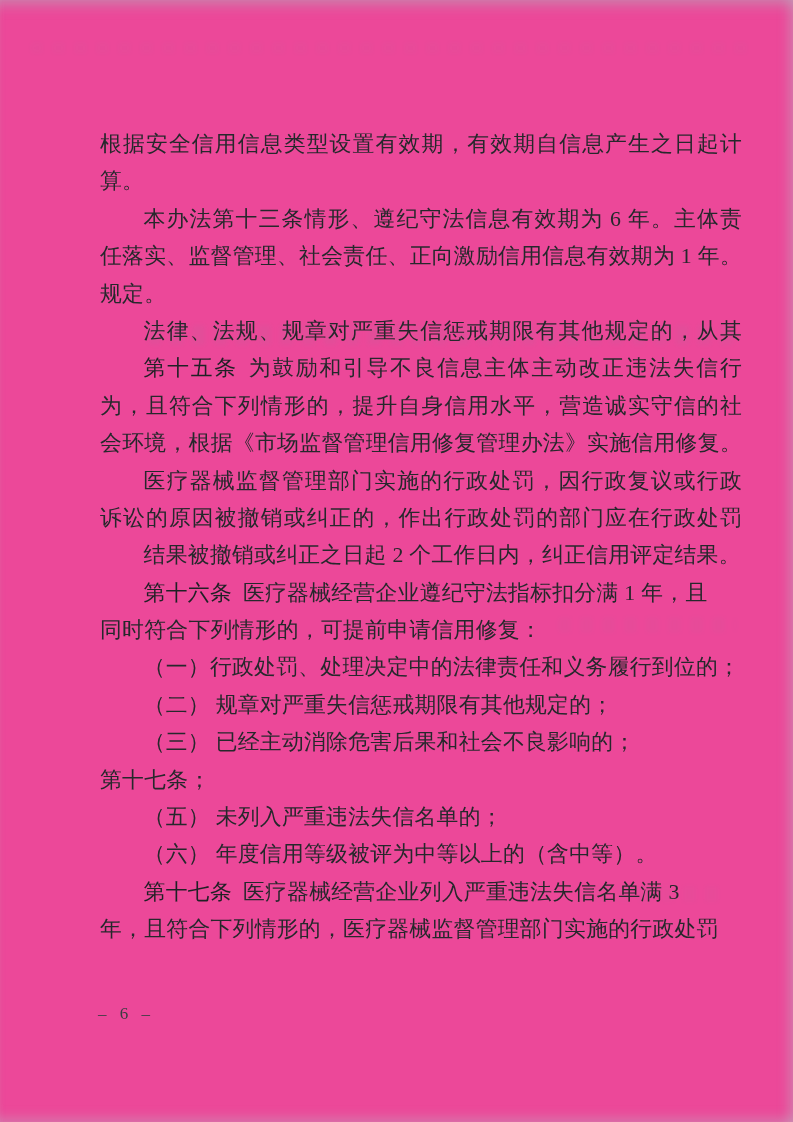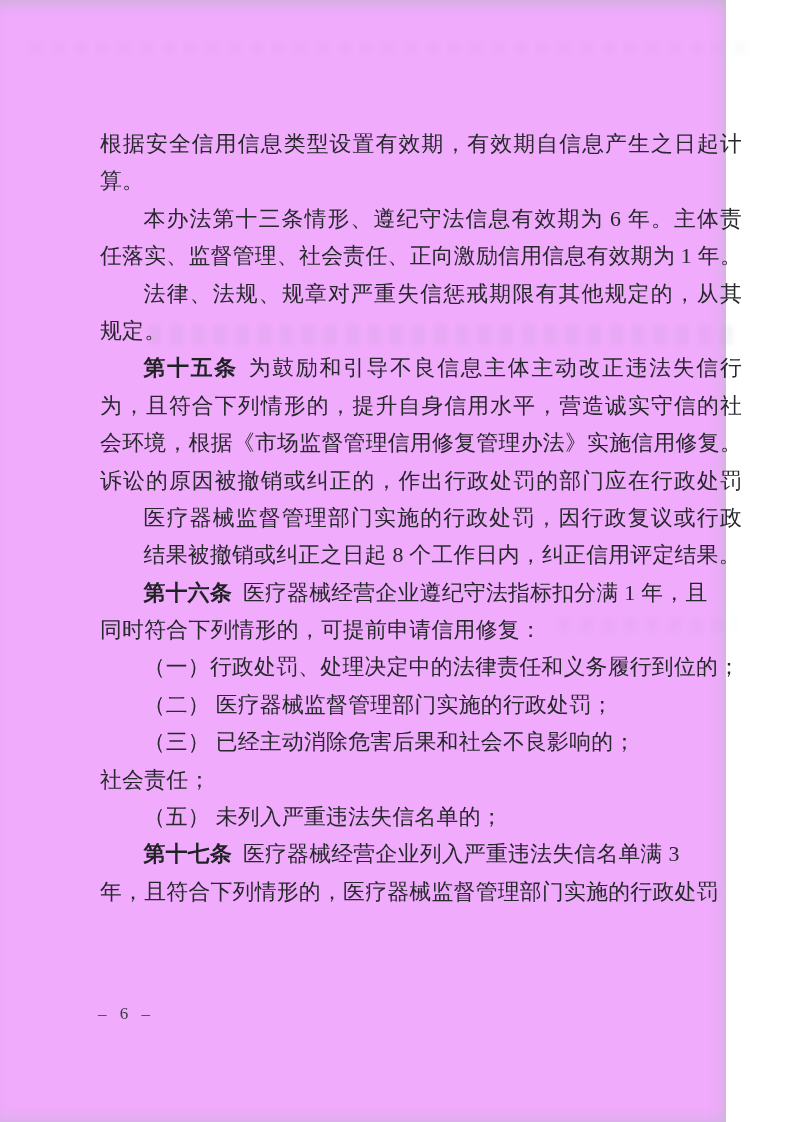--- a/index.html
+++ b/index.html
@@ -7,23 +7,23 @@
     padding: 0;
     width: 793px;
     height: 1122px;
     overflow: hidden;
     background: #ffffff;
     font-family: "Liberation Serif", "DejaVu Serif", serif;
   }
   .page {
     position: absolute;
     left: 0; top: 0;
-    width: 726px;
+    width: 793px;
     height: 1122px;
-    background: #f0abfc;
+    background: #ec4899;
     box-shadow:
       inset 0 16px 14px -12px rgba(176,182,192,.55),
       inset -14px 0 12px -10px rgba(183,188,198,.45),
       inset 0 -14px 12px -10px rgba(185,190,199,.40),
       inset 4px 0 10px -8px rgba(200,204,212,.30);
   }
   .text-block {
     position: absolute;
     left: 100px;
     top: 126px;
@@ -38,21 +38,21 @@
     white-space: nowrap;
   }
   .justify {
     text-align: justify;
     text-align-last: justify;
   }
   .indent {
     text-indent: 2em;
   }
   .head {
-    font-weight: 700;
+    font-weight: 400;
     color: #1f2125;
     margin-right: 0.5em;
   }
   .footer {
     position: absolute;
     left: 98px;
     top: 1004px;
     font-size: 17px;
     color: #3a3d42;
     word-spacing: 7px;
@@ -80,34 +80,35 @@
   <div class="ghost g2"></div>
   <div class="ghost g1"></div>
   <div class="ghost g3"></div>
   <div class="ghost g4"></div>
 
   <div class="text-block">
     <div class="line justify"><span>根据安全信用信息类型设置有效期，有效期自信息产生之日起计</span></div>
     <div class="line"><span>算。</span></div>
     <div class="line indent justify"><span>本办法第十三条情形、遵纪守法信息有效期为 6 年。主体责</span></div>
     <div class="line justify"><span>任落实、监督管理、社会责任、正向激励信用信息有效期为 1 年。</span></div>
+    <div class="line"><span>规定。</span></div>
     <div class="line indent justify"><span>法律、法规、规章对严重失信惩戒期限有其他规定的，从其</span></div>
-    <div class="line"><span>规定。</span></div>
     <div class="line indent justify"><span class="head">第十五条</span><span>为鼓励和引导不良信息主体主动改正违法失信行</span></div>
     <div class="line justify"><span>为，且符合下列情形的，提升自身信用水平，营造诚实守信的社</span></div>
     <div class="line justify"><span>会环境，根据《市场监督管理信用修复管理办法》实施信用修复。</span></div>
+    <div class="line indent justify"><span>医疗器械监督管理部门实施的行政处罚，因行政复议或行政</span></div>
     <div class="line justify"><span>诉讼的原因被撤销或纠正的，作出行政处罚的部门应在行政处罚</span></div>
-    <div class="line indent justify"><span>医疗器械监督管理部门实施的行政处罚，因行政复议或行政</span></div>
-    <div class="line indent"><span>结果被撤销或纠正之日起 8 个工作日内，纠正信用评定结果。</span></div>
+    <div class="line indent"><span>结果被撤销或纠正之日起 2 个工作日内，纠正信用评定结果。</span></div>
     <div class="line indent"><span class="head">第十六条</span><span>医疗器械经营企业遵纪守法指标扣分满 1 年，且</span></div>
     <div class="line"><span>同时符合下列情形的，可提前申请信用修复：</span></div>
     <div class="line indent"><span>（一）行政处罚、处理决定中的法律责任和义务履行到位的；</span></div>
-    <div class="line indent"><span>（二） 医疗器械监督管理部门实施的行政处罚；</span></div>
+    <div class="line indent"><span>（二） 规章对严重失信惩戒期限有其他规定的；</span></div>
     <div class="line indent"><span>（三） 已经主动消除危害后果和社会不良影响的；</span></div>
-    <div class="line"><span>社会责任；</span></div>
+    <div class="line"><span>第十七条；</span></div>
     <div class="line indent"><span>（五） 未列入严重违法失信名单的；</span></div>
+    <div class="line indent"><span>（六） 年度信用等级被评为中等以上的（含中等）。</span></div>
     <div class="line indent"><span class="head">第十七条</span><span>医疗器械经营企业列入严重违法失信名单满 3</span></div>
     <div class="line"><span>年，且符合下列情形的，医疗器械监督管理部门实施的行政处罚</span></div>
   </div>
 
   <div class="footer">– 6 –</div>
 
 </div>
 
 </body></html>

